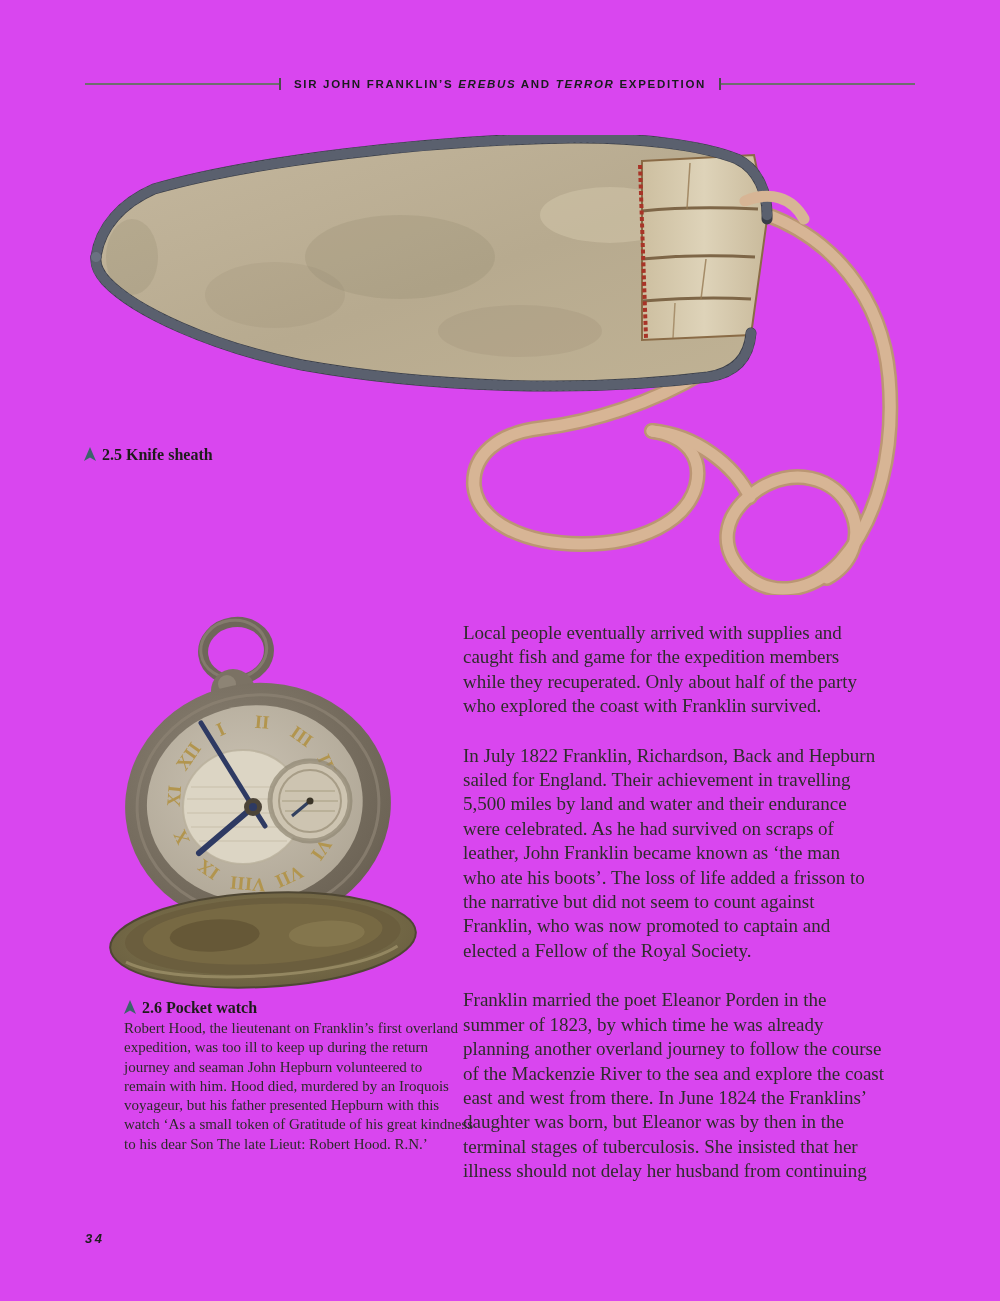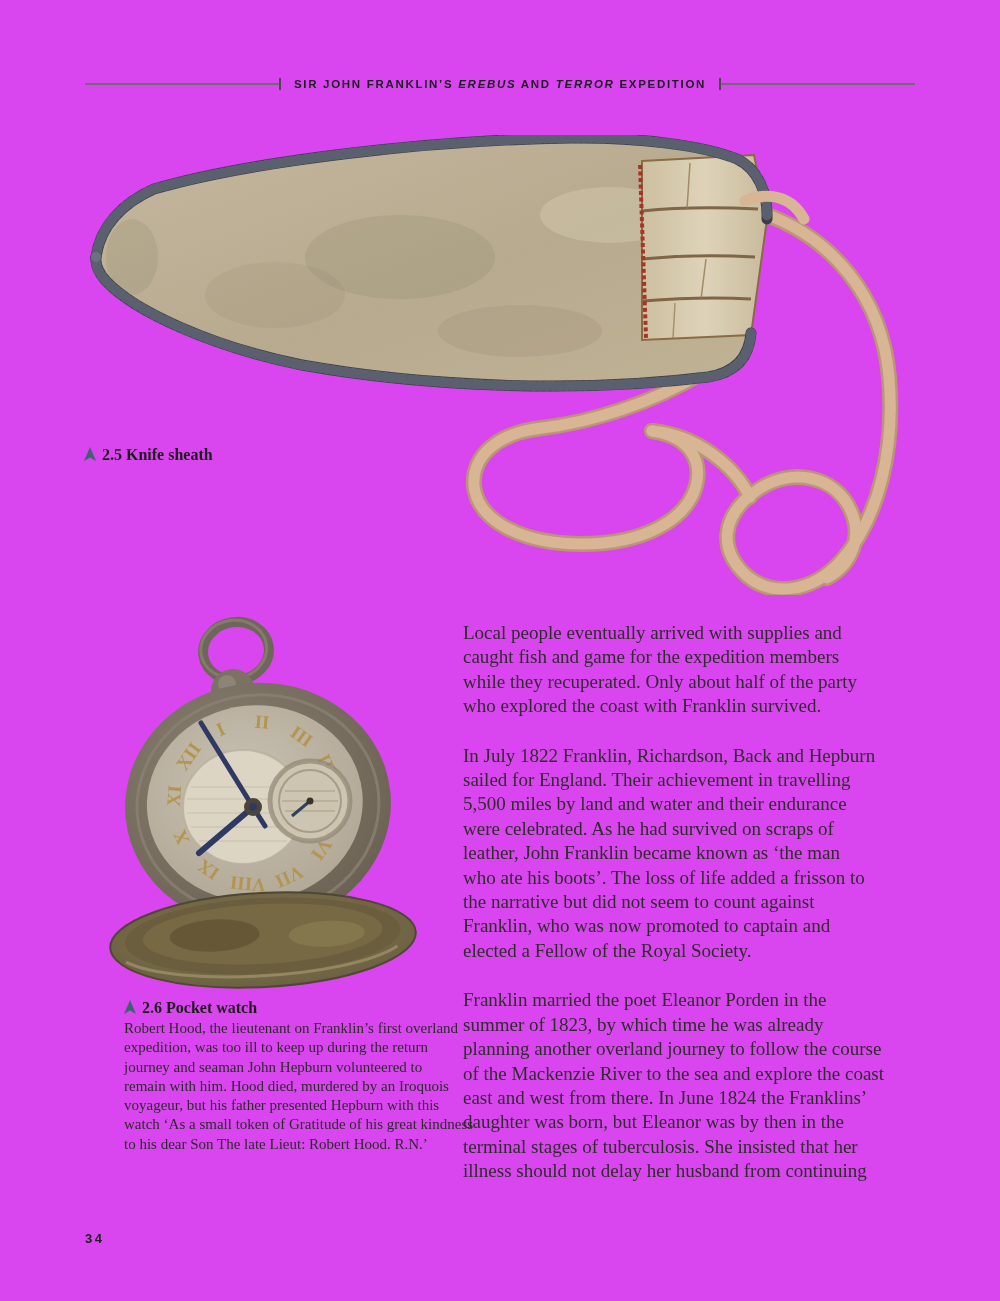--- a/index.html
+++ b/index.html
@@ -47,21 +47,21 @@
   
   .body-col{
     position:absolute;left:463px;top:621px;width:482px;
     font-size:19px;line-height:24.4px;color:var(--body-ink);
   }
   .body-col p{margin:0 0 25px 0;white-space:pre-line;}
   
   .pagenum{
     position:absolute;left:85px;top:1231px;
     font-family:"Liberation Sans", sans-serif;font-weight:700;
-    font-size:13px;letter-spacing:2.5px;color:#1f1f1f;
+    font-size:13px;letter-spacing:2.5px;color:#1f1f1f;font-style:italic;
   }
 </style>
 </head>
 <body>
 
 <div class="page">
 
   <header class="running-header">
     <span class="hrule left"></span>
     <span class="header-text"><span>SIR JOHN FRANKLIN’S</span> <i>EREBUS</i> <span>AND</span> <i>TERROR</i> <span>EXPEDITION</span></span>

